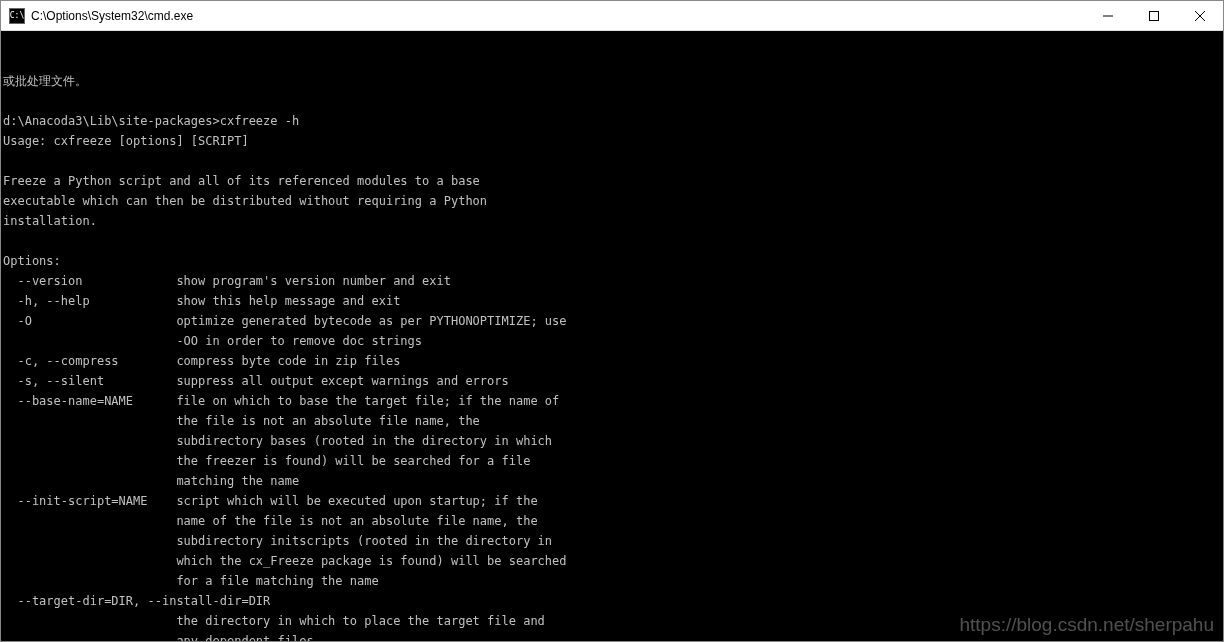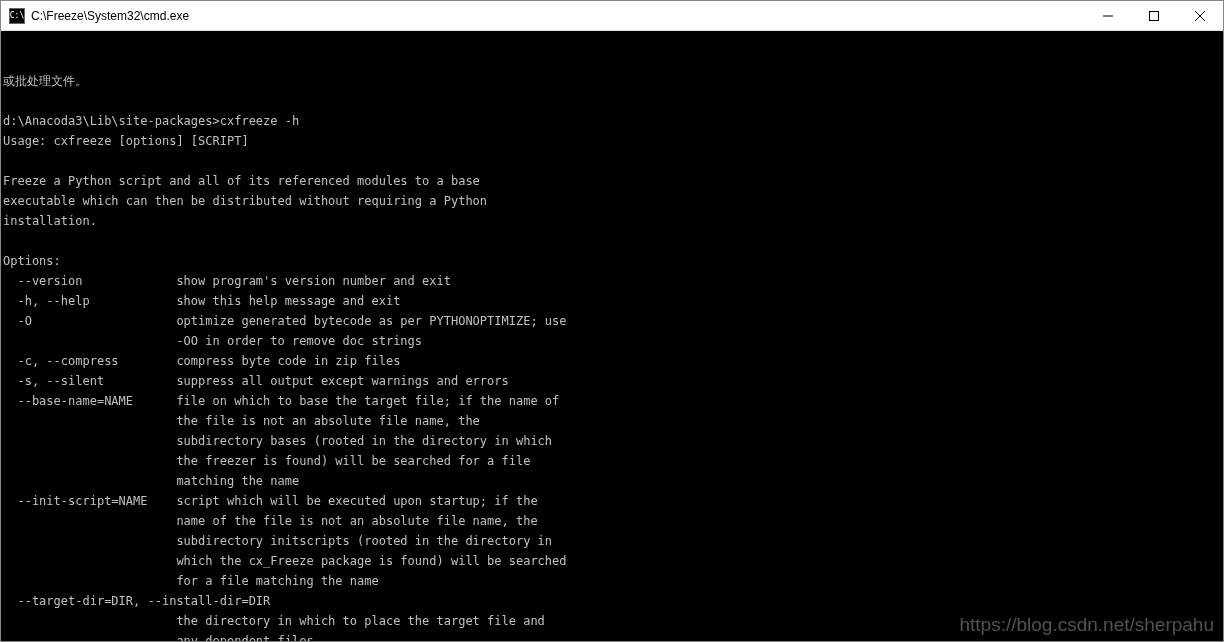--- a/index.html
+++ b/index.html
@@ -87,21 +87,21 @@
       font-family: Arial, sans-serif;
       pointer-events: none;
     }
   </style>
 </head>
 <body>
 
 <div class="window">
   <div class="titlebar">
     <div class="titlebar-icon">C:\</div>
-    <div class="titlebar-title">C:\Freeze\System32\cmd.exe</div>
+    <div class="titlebar-title">C:\Options\System32\cmd.exe</div>
     <div class="window-controls">
       <div class="window-control">
         <svg width="10" height="10" viewBox="0 0 10 10">
             <line x1="0" y1="5" x2="10" y2="5" stroke="#000" stroke-width="1"></line>
           </svg>
       </div>
       <div class="window-control">
         <svg width="10" height="10" viewBox="0 0 10 10">
             <rect x="0.5" y="0.5" width="9" height="9" fill="none" stroke="#000" stroke-width="1"></rect>
           </svg>

